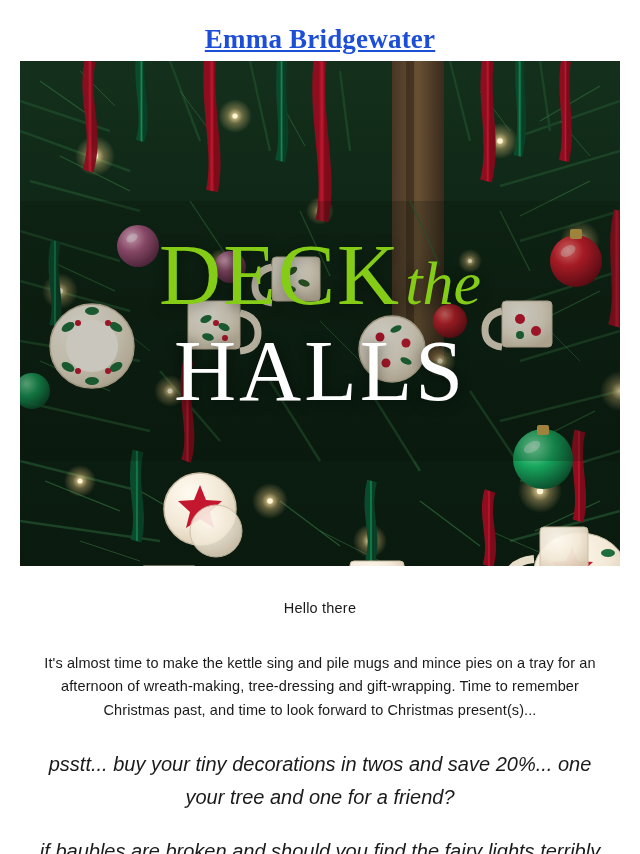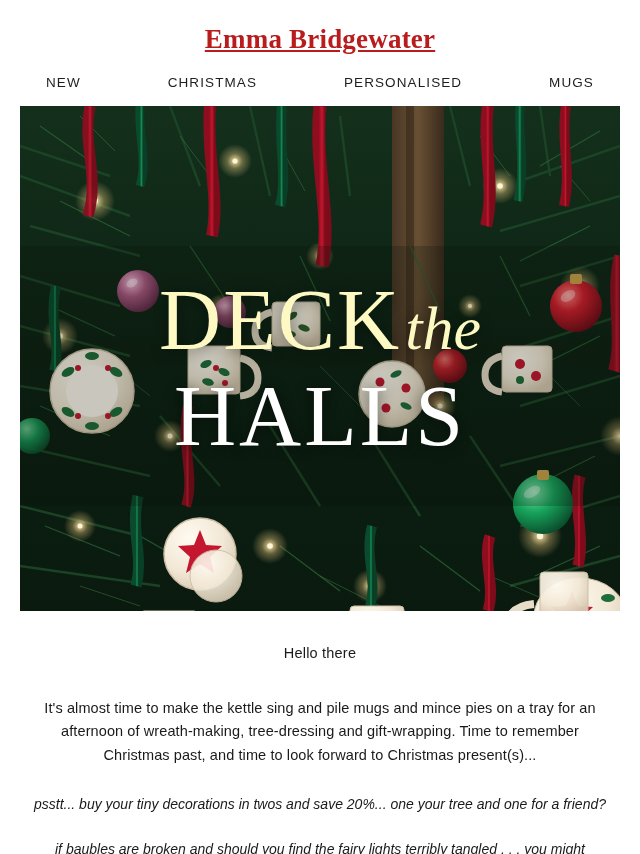--- a/index.html
+++ b/index.html
@@ -22,21 +22,21 @@
   .brand-header {
     padding-top: 24px;
     padding-bottom: 6px;
     text-align: center;
   }
   .brand-logo {
     font-family: "Liberation Serif", serif;
     font-weight: bold;
     font-size: 27px;
     letter-spacing: 0.2px;
-    color: #b91c1c;
+    color: #1d4ed8;
     display: inline-block;
   }
   .nav {
     display: flex;
     justify-content: space-between;
     padding: 14px 46px 16px 46px;
   }
   .nav-item {
     font-family: "Liberation Sans", sans-serif;
     font-size: 13.5px;
@@ -65,21 +65,21 @@
     left: 0;
     right: 0;
     top: 175px;
     text-align: center;
     pointer-events: none;
   }
   .hero-line1 {
     font-family: "Liberation Serif", serif;
     font-size: 86px;
     line-height: 0.92;
-    color: #fef9c3;
+    color: #84cc16;
     letter-spacing: 2px;
     text-shadow: 0 2px 14px rgba(0,0,0,0.45);
   }
   .hero-line1 .the {
     font-style: italic;
     font-size: 62px;
     letter-spacing: 0px;
     padding-left: 4px;
   }
   .hero-line2 {
@@ -103,44 +103,38 @@
   }
   .para {
     margin-top: 36px;
     font-size: 14.5px;
     line-height: 1.62;
     color: #1a1a1a;
     letter-spacing: 0.1px;
   }
   .para-italic {
     margin-top: 26px;
-    font-size: 14px;
+    font-size: 20px;
     line-height: 1.62;
     font-style: italic;
     color: #1a1a1a;
   }
   .para-italic.clipped {
     margin-top: 22px;
   }
 </style>
 </head>
 <body>
 
 <div class="email-wrap">
 
   <div class="brand-header">
     <a class="brand-logo" href="#">Emma Bridgewater</a>
   </div>
 
-  <nav class="nav">
-    <a class="nav-item" href="#">NEW</a>
-    <a class="nav-item" href="#">CHRISTMAS</a>
-    <a class="nav-item" href="#">PERSONALISED</a>
-    <a class="nav-item" href="#">MUGS</a>
-  </nav>
 
   <div class="hero">
     <svg class="hero-canvas" viewBox="0 0 600 505" preserveAspectRatio="xMidYMid slice">
       <defs>
         <radialGradient id="glowG" cx="50%" cy="50%" r="50%">
           <stop offset="0%" stop-color="#ffe9b0" stop-opacity="0.95"></stop>
           <stop offset="45%" stop-color="#ffd98a" stop-opacity="0.35"></stop>
           <stop offset="100%" stop-color="#ffd98a" stop-opacity="0"></stop>
         </radialGradient>
         <linearGradient id="bgG" x1="0" y1="0" x2="0" y2="1">

